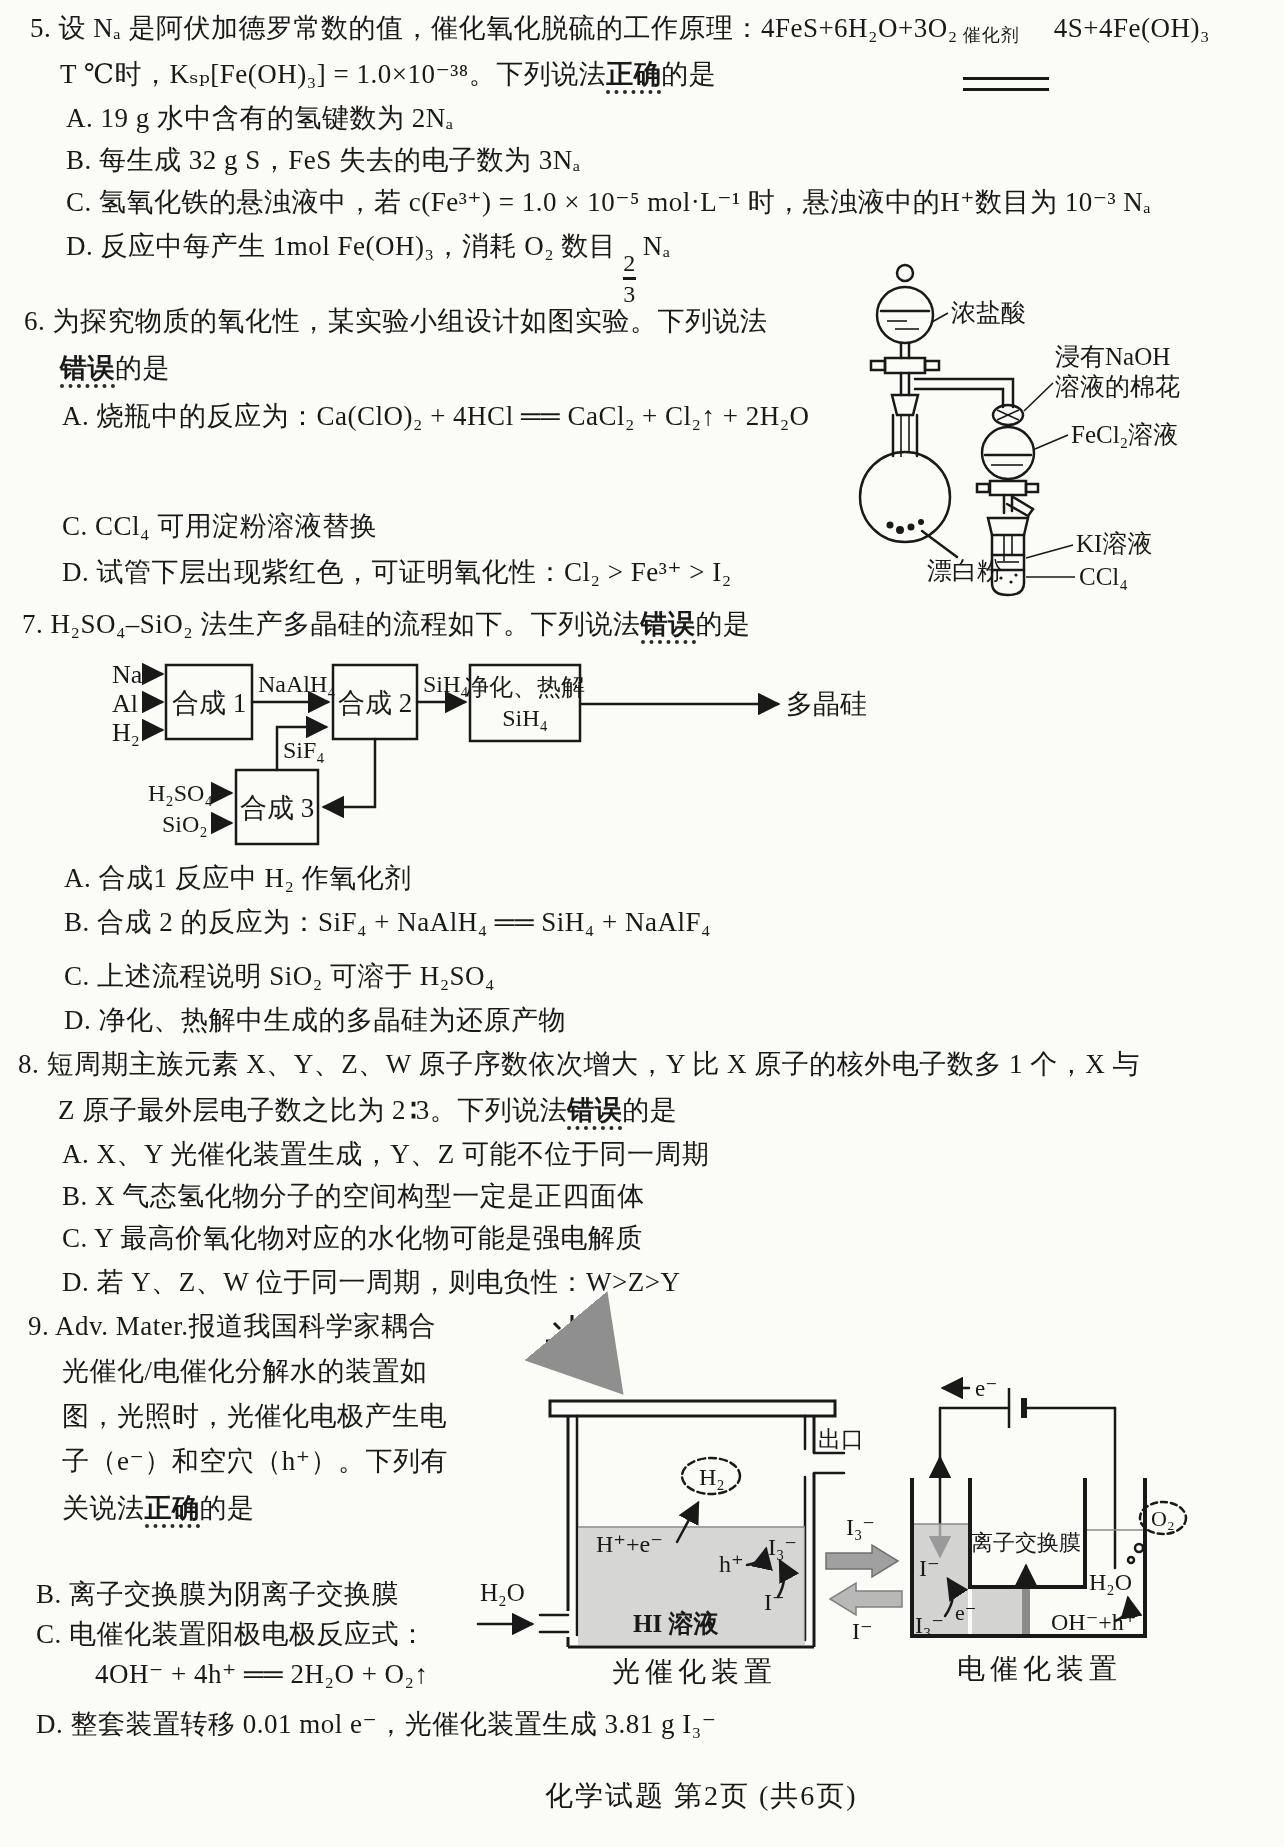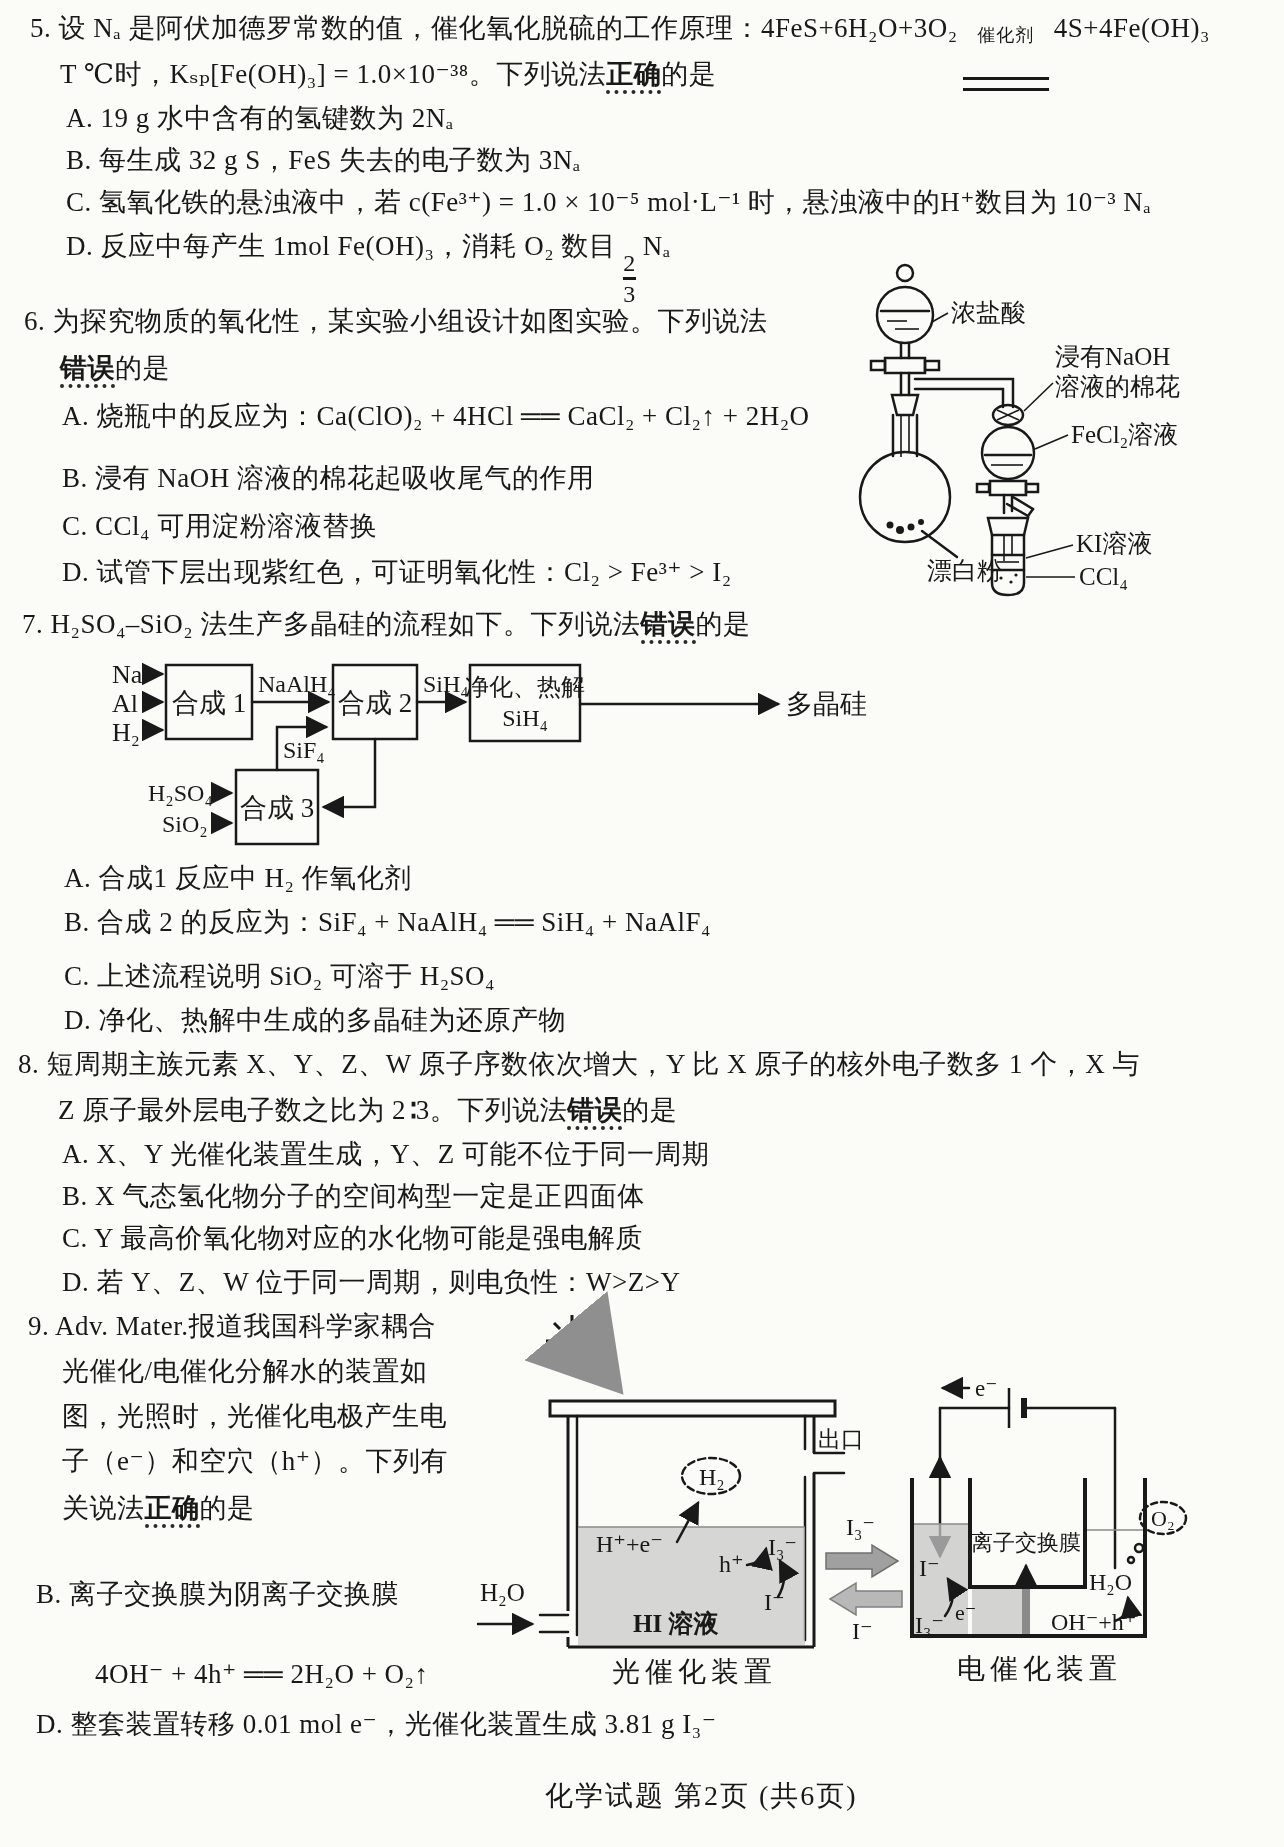--- a/index.html
+++ b/index.html
@@ -1,21 +1,21 @@
 <!DOCTYPE html>
 <html><head>
 <meta charset="utf-8">
 <style>
   html,body{margin:0;padding:0;background:#e8e8e4;}
   .page{position:relative;width:1284px;height:1847px;background:#fbfbf7;overflow:hidden;
         font-family:"Liberation Serif","DejaVu Serif",serif;color:#191919;}
   .ln{position:absolute;white-space:nowrap;font-size:27px;letter-spacing:.5px;line-height:1.25;}
   .opt{font-size:27px;}
   .em{font-weight:bold;border-bottom:4px dotted #2a2a2a;padding-bottom:1px;margin-top:48px;}
-  .overeq{display:inline-flex;flex-direction:column;align-items:center;vertical-align:-4px;
+  .overeq{display:inline-flex;flex-direction:column;vertical-align:-4px;
           margin:0 5px;line-height:1;gap:32px;}
   .overeq .lbl{font-size:18px;letter-spacing:1px;margin-bottom:1px;}
   .overeq .dline{width:86px;height:8px;border-top:3px solid #191919;border-bottom:3px solid #191919;}
   .frac{display:inline-flex;flex-direction:column;align-items:center;vertical-align:-16px;
         line-height:1;margin:0 7px;font-size:24px;}
   .frac .fbar{align-self:stretch;height:3px;background:#191919;margin:2px 0;}
   .footer{font-size:28px;letter-spacing:2px;margin-left:40px;}
   svg{position:absolute;overflow:visible;}
   svg text{font-family:"Liberation Serif","DejaVu Serif",serif;fill:#191919;}
   svg .st{stroke:#191919;stroke-width:2.5;fill:none;stroke-linecap:round;}
@@ -46,21 +46,20 @@
         <span class="fbar"></span>
         <span>3</span>
       </span><span>Nₐ</span>
   </div>
 
   <div class="ln" style="left:24px;top:305px">6. 为探究物质的氧化性，某实验小组设计如图实验。下列说法</div>
   <div class="ln" style="left:60px;top:352px">
     <span class="em">错误</span><span>的是</span>
   </div>
   <div class="ln opt" style="left:62px;top:400px">A. 烧瓶中的反应为：Ca(ClO)₂ + 4HCl ══ CaCl₂ + Cl₂↑ + 2H₂O</div>
-  <div class="ln opt" style="left:62px;top:462px">B. 浸有 NaOH 溶液的棉花起吸收尾气的作用</div>
   <div class="ln opt" style="left:62px;top:510px">C. CCl₄ 可用淀粉溶液替换</div>
   <div class="ln opt" style="left:62px;top:556px">D. 试管下层出现紫红色，可证明氧化性：Cl₂ &gt; Fe³⁺ &gt; I₂</div>
 
   <svg style="left:735px;top:225px" width="549" height="375" viewBox="0 0 549 375">
     <g>
       <circle class="st" cx="170" cy="48" r="8"></circle>
       <circle class="st" cx="170" cy="90" r="28"></circle>
       <line class="st" x1="146" y1="86" x2="194" y2="86"></line>
       <line class="thin" x1="152" y1="96" x2="172" y2="96"></line>
       <line class="thin" x1="160" y1="104" x2="184" y2="104"></line>
@@ -194,20 +193,21 @@
   <div class="ln opt" style="left:62px;top:1266px">D. 若 Y、Z、W 位于同一周期，则电负性：W&gt;Z&gt;Y</div>
 
   <div class="ln" style="left:28px;top:1310px">9. Adv. Mater.报道我国科学家耦合</div>
   <div class="ln" style="left:62px;top:1355px">光催化/电催化分解水的装置如</div>
   <div class="ln" style="left:62px;top:1400px">图，光照时，光催化电极产生电</div>
   <div class="ln" style="left:62px;top:1445px">子（e⁻）和空穴（h⁺）。下列有</div>
   <div class="ln" style="left:62px;top:1492px">
     <span>关说法</span><span class="em">正确</span><span>的是</span>
   </div>
   <div class="ln opt" style="left:36px;top:1578px">B. 离子交换膜为阴离子交换膜</div>
+  <div class="ln opt" style="left:36px;top:1618px">C. 电催化装置阳极电极反应式：</div>
   <div class="ln opt" style="left:95px;top:1658px">4OH⁻ + 4h⁺ ══ 2H₂O + O₂↑</div>
   <div class="ln opt" style="left:36px;top:1708px">D. 整套装置转移 0.01 mol e⁻，光催化装置生成 3.81 g I₃⁻</div>
 
   <svg style="left:450px;top:1295px" width="420" height="400" viewBox="0 0 420 400">
     <defs>
       <marker id="m9p" markerWidth="10" markerHeight="9" refX="8" refY="4.5" orient="auto">
         <path d="M0,0 L9,4.5 L0,9 Z" fill="#191919"></path>
       </marker>
       <marker id="m9g" markerWidth="12" markerHeight="12" refX="8" refY="6" orient="auto">
         <path d="M0,0 L10,6 L0,12 Z" fill="#8f8f8f"></path>

